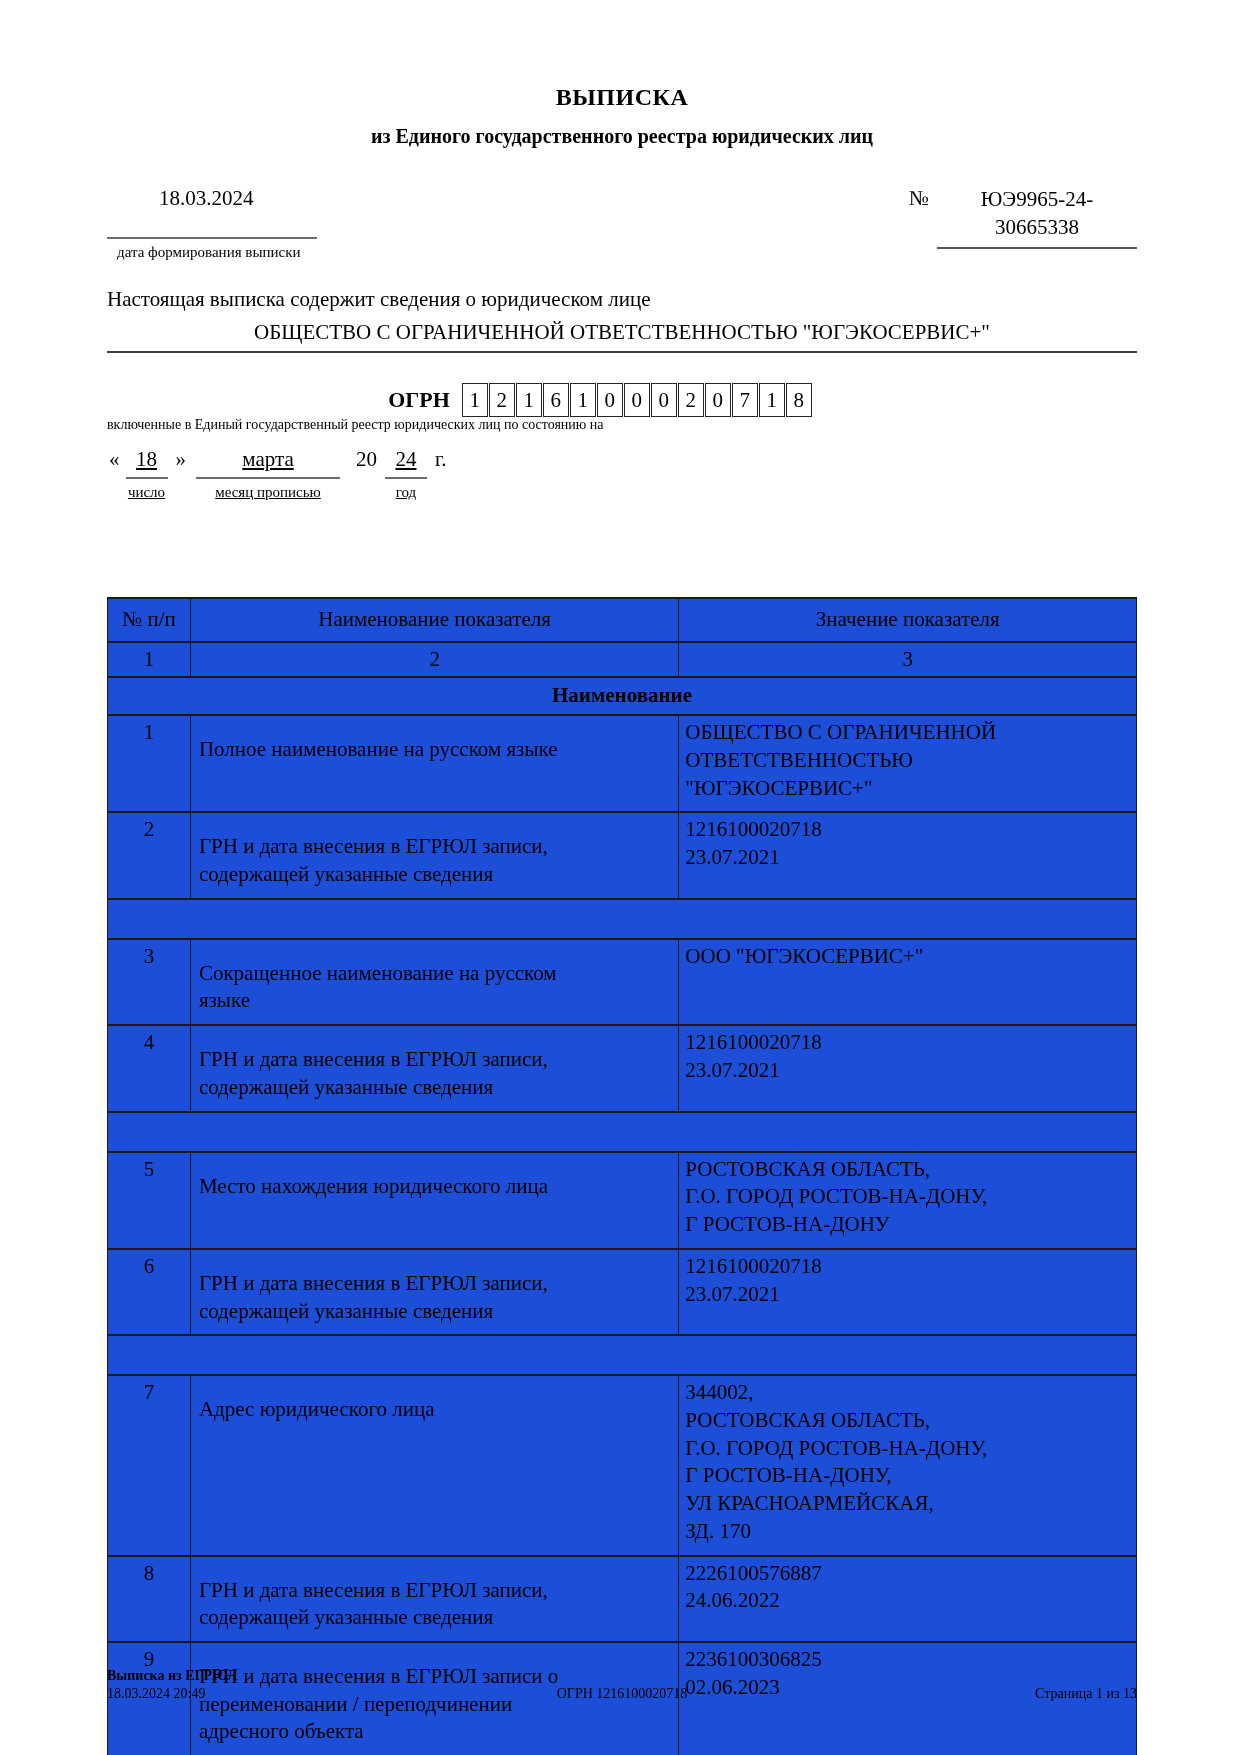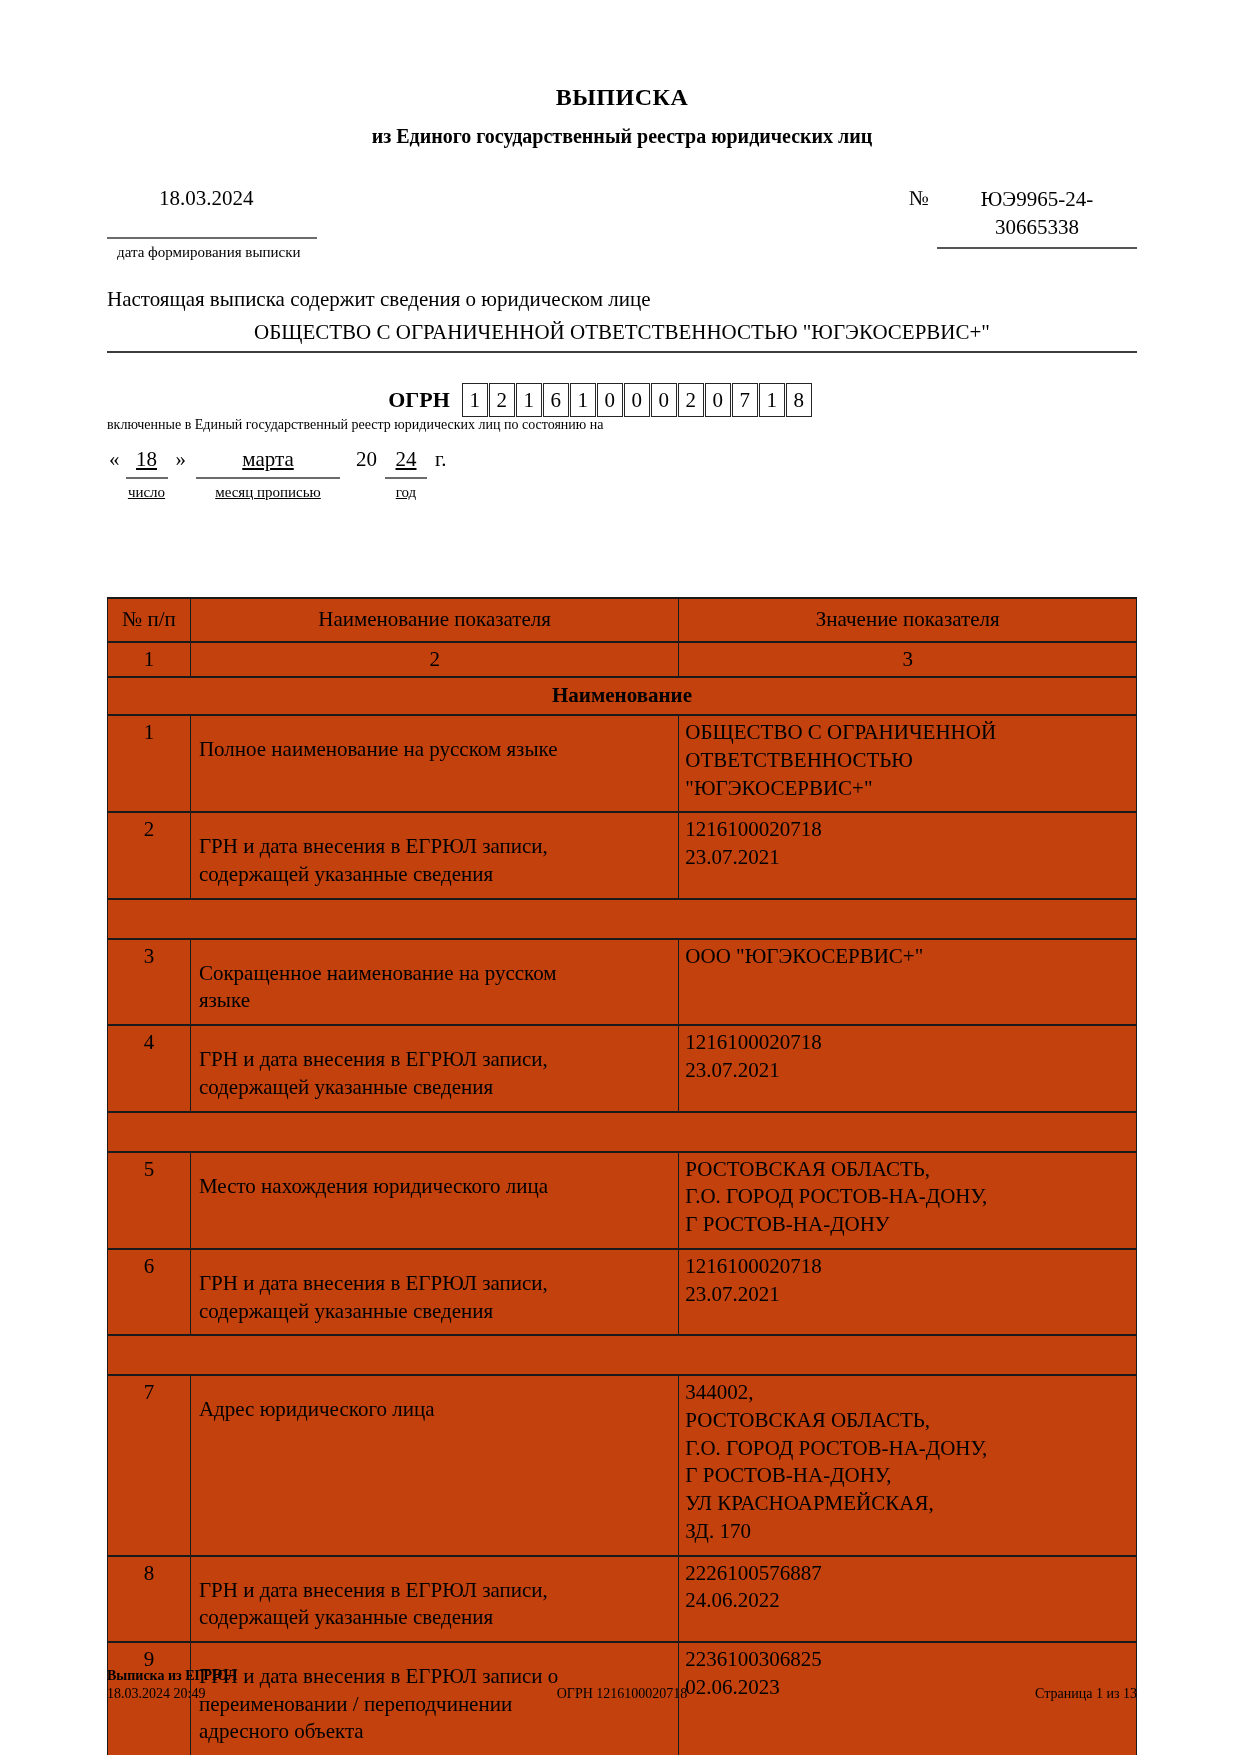--- a/index.html
+++ b/index.html
@@ -39,41 +39,41 @@
   .dl-val { border-bottom:2px solid #6b6b6b; padding-bottom:5px; }
   .dl-cap { font-size:15px; margin-top:5px; }
   .dl-day { width:42px; margin-left:4px; }
   .dl-month { width:144px; margin-left:8px; }
   .dl-year { width:42px; margin-left:8px; }
   .dl-q { padding:0 2px; }
   .dl-century { margin-left:16px; }
   .dl-suffix { margin-left:8px; }
 
   .doc-table { margin-top:96px; border-collapse:collapse; width:1030px; font-size:21px; line-height:1.32; }
-  .doc-table th, .doc-table td { border:1.5px solid #1a1a1a; border-top-width:2.5px; border-bottom-width:2.5px; vertical-align:top; background:#c2410c; }
+  .doc-table th, .doc-table td { border:1.5px solid #1a1a1a; border-top-width:2.5px; border-bottom-width:2.5px; vertical-align:top; background:#1d4ed8; }
   .doc-table th { font-weight:400; text-align:center; padding:7px 4px; }
   .doc-table .num-cell { text-align:center; padding:3px 4px; }
   .doc-table .name-cell { padding:20px 8px 9px; }
   .doc-table .value-cell { padding:3px 6px 9px; }
   .doc-table .section-cell { text-align:center; font-weight:700; padding:4px; }
   .doc-table .spacer-cell { height:40px; }
 
   .footer { position:absolute; bottom:52px; left:107px; right:103px; display:flex; font-size:14px; line-height:1.3;gap:36px; }
   .footer-left { flex:1; }
   .footer-left .l1 { font-weight:700; }
   .footer-center { flex:1; text-align:center; align-self:flex-end; }
   .footer-right { flex:1; text-align:right; align-self:flex-end; }
 </style>
 </head>
 <body>
 
 <div class="page">
 
   <div class="title">ВЫПИСКА</div>
-  <div class="subtitle">из Единого государственный реестра юридических лиц</div>
+  <div class="subtitle">из Единого государственного реестра юридических лиц</div>
 
   <div class="ref-row">
     <div class="date-block">
       <div class="date-value">18.03.2024</div>
       <div class="small-caption date-caption">дата формирования выписки</div>
     </div>
     <div class="num-block">
       <div class="num-sign">№</div>
       <div class="num-col">
         <div>ЮЭ9965-24-</div>

